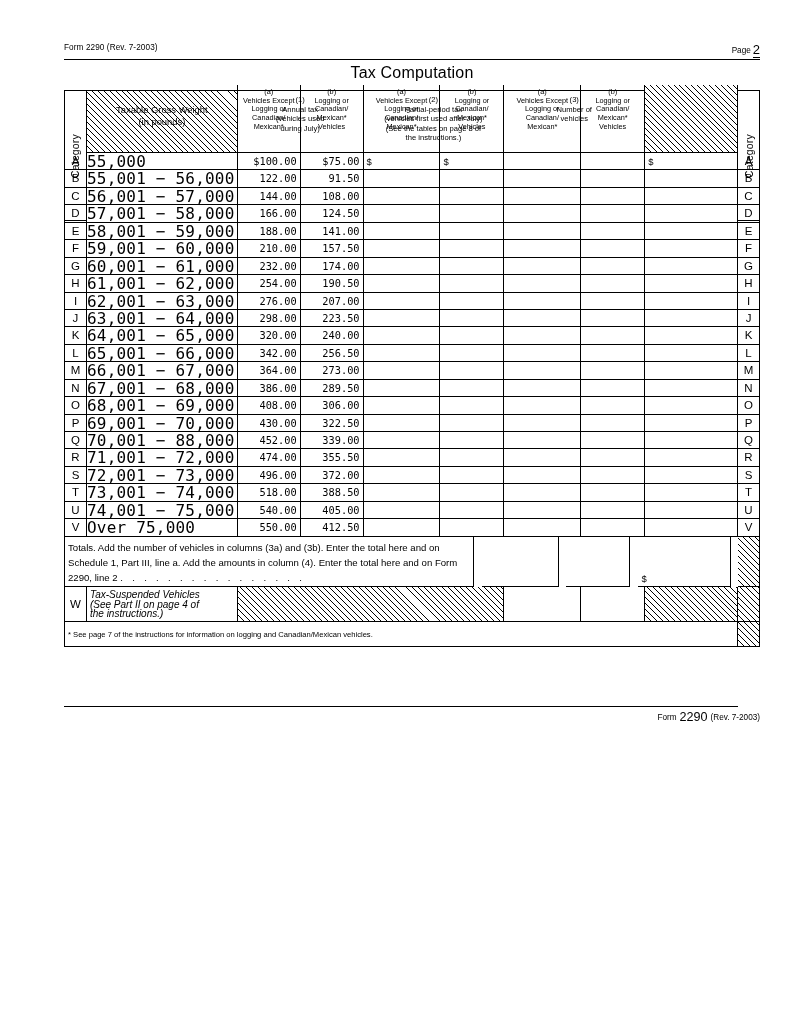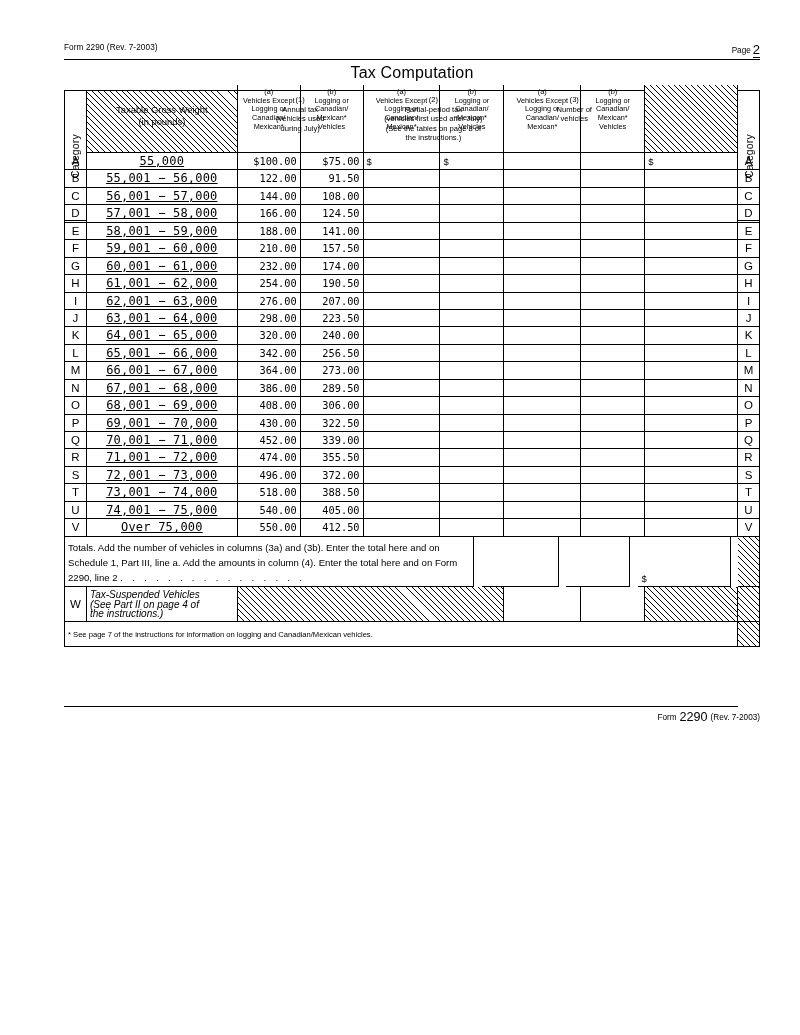--- a/index.html
+++ b/index.html
@@ -152,25 +152,23 @@
   
   .drow { height: 17.45px; }
   .cat-let {
     font-size: 11.5px;
     text-align: center;
     line-height: 17.45px;
     font-family: "Liberation Sans", sans-serif;
   }
   .wt-val {
     font-family: "DejaVu Sans Mono", monospace;
-    font-size: 12px;
-    text-align: center;
+    font-size: 16px;
     line-height: 17.45px;
     letter-spacing: 0.2px;
-    text-decoration: underline;
   }
   .amt {
     font-family: "DejaVu Sans Mono", monospace;
     font-size: 10.3px;
     text-align: right;
     line-height: 17.45px;
     padding-right: 3px;
   }
   .dollar {
     font-size: 9.4px;
@@ -702,21 +700,21 @@
           <div class="cell c-4"></div>
           <div class="cell c-cat2">
             <div class="cat-let">P</div>
           </div>
         </div>
         <div class="row drow">
           <div class="cell c-cat">
             <div class="cat-let">Q</div>
           </div>
           <div class="cell c-wt">
-            <div class="wt-val">70,001 − 71,000</div>
+            <div class="wt-val">70,001 − 88,000</div>
           </div>
           <div class="cell c-1a">
             <div class="amt">452.00</div>
           </div>
           <div class="cell c-1b">
             <div class="amt">339.00</div>
           </div>
           <div class="cell c-2a"></div>
           <div class="cell c-2b"></div>
           <div class="cell c-3a"></div>

